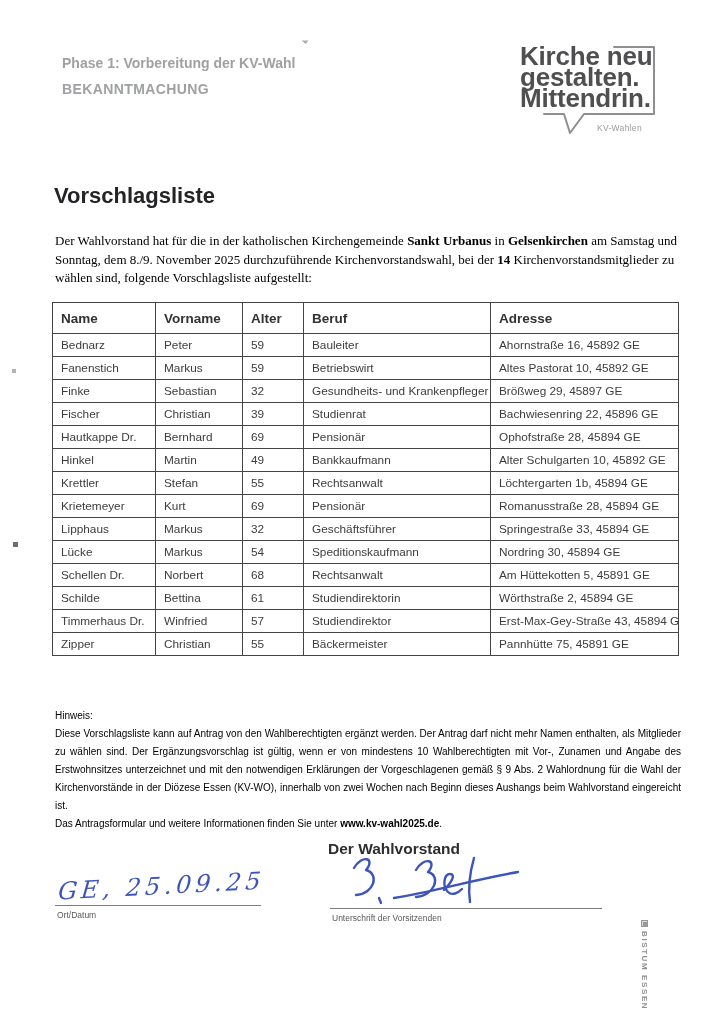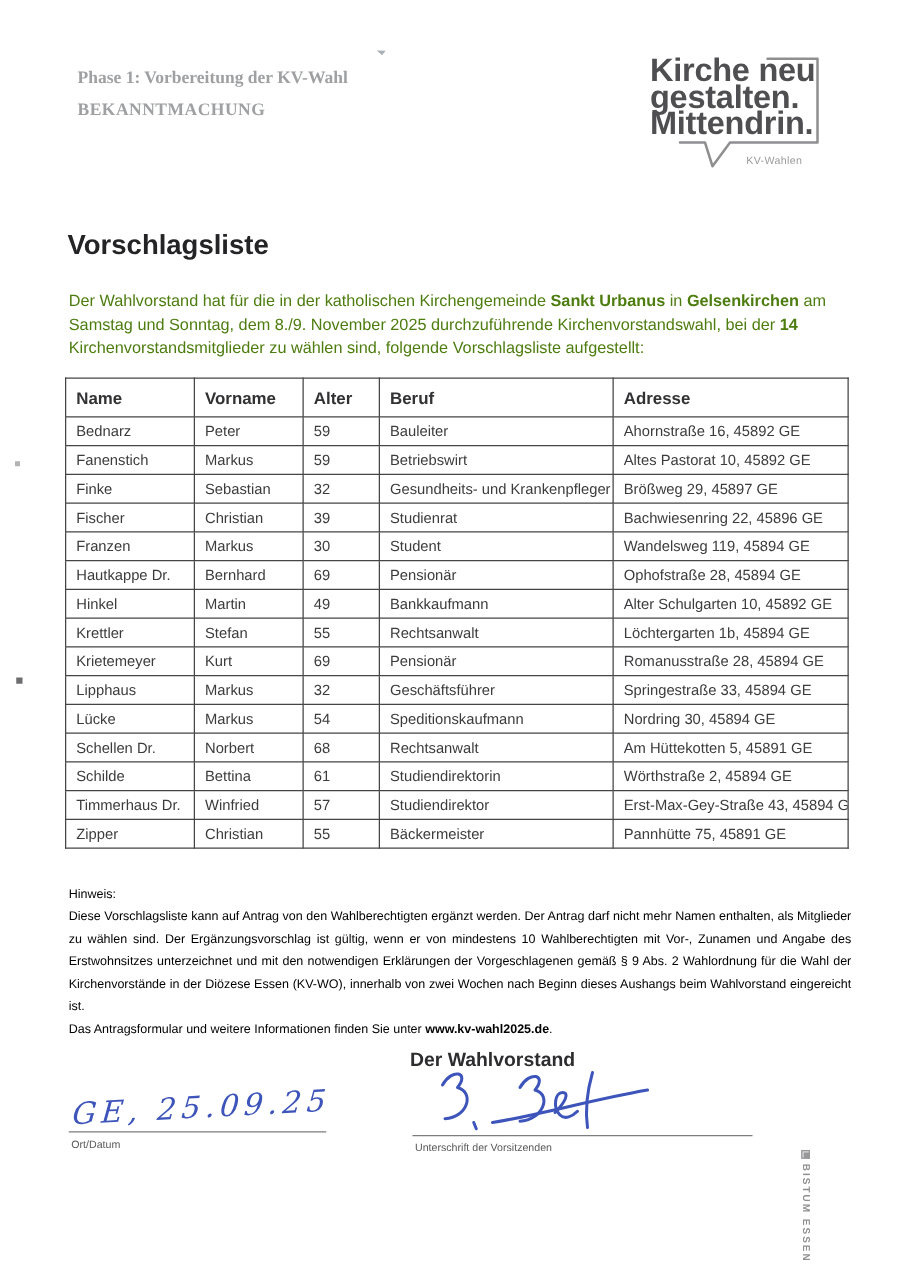--- a/index.html
+++ b/index.html
@@ -1,34 +1,34 @@
 <!DOCTYPE html>
 <html><head>
 <meta charset="utf-8">
 <style>
   html,body{margin:0;padding:0;}
   body{
     width:724px;height:1024px;background:#ffffff;position:relative;
     font-family:"Liberation Sans",sans-serif;color:#3b3b3d;overflow:hidden;
   }
   
-  .phase-block{position:absolute;left:62px;top:50px;color:#9fa0a2;line-height:26px;font-family:Liberation Serif, serif;}
+  .phase-block{position:absolute;left:62px;top:50px;color:#9fa0a2;line-height:26px;}
   .phase-line{font-size:14px;font-weight:600;}
   .announce-line{font-size:14px;font-weight:700;letter-spacing:.4px;}
 
   
   .logo{position:absolute;left:514px;top:40px;width:165px;height:102px;}
   .logo-text{position:absolute;left:6px;top:6px;font-size:26px;font-weight:700;
     color:#4f4f51;line-height:21px;letter-spacing:-.2px;}
   .logo-bubble{position:absolute;left:0;top:0;}
   .logo-sub{position:absolute;left:83px;top:83px;font-size:8.5px;color:#9b9b9d;letter-spacing:.3px;}
 
   
   .doc-title{position:absolute;left:54px;top:183px;font-size:22px;font-weight:700;color:#242426;}
-  .intro{position:absolute;left:55px;top:232px;width:628px;font-size:13px;line-height:18.5px;color:#4d7c0f;}
+  .intro{position:absolute;left:55px;top:232px;width:628px;font-size:13px;line-height:18.5px;color:#000000;font-family:Liberation Serif, serif;}
 
   
   .vtable{position:absolute;left:52px;top:302px;width:626px;border-collapse:collapse;table-layout:fixed;}
   .vtable th,.vtable td{border:1px solid #454547;text-align:left;vertical-align:middle;
     overflow:hidden;white-space:nowrap;}
   .vtable th{font-size:13.5px;font-weight:700;color:#323234;padding:6px 8px;height:18px;}
   .vtable td{font-size:11.8px;font-weight:400;color:#3c3c3e;padding:3px 8px;height:16px;}
 
   
   .note{position:absolute;left:55px;top:707px;width:626px;display:flex;font-size:10px;line-height:18px;color:#000000;flex-direction:column;}
@@ -125,27 +125,20 @@
         <td>Brößweg 29, 45897 GE</td>
       </tr>
       <tr>
         <td>Fischer</td>
         <td>Christian</td>
         <td>39</td>
         <td>Studienrat</td>
         <td>Bachwiesenring 22, 45896 GE</td>
       </tr>
       <tr>
-        <td>Franzen</td>
-        <td>Markus</td>
-        <td>30</td>
-        <td>Student</td>
-        <td>Wandelsweg 119, 45894 GE</td>
-      </tr>
-      <tr>
         <td>Hautkappe Dr.</td>
         <td>Bernhard</td>
         <td>69</td>
         <td>Pensionär</td>
         <td>Ophofstraße 28, 45894 GE</td>
       </tr>
       <tr>
         <td>Hinkel</td>
         <td>Martin</td>
         <td>49</td>

